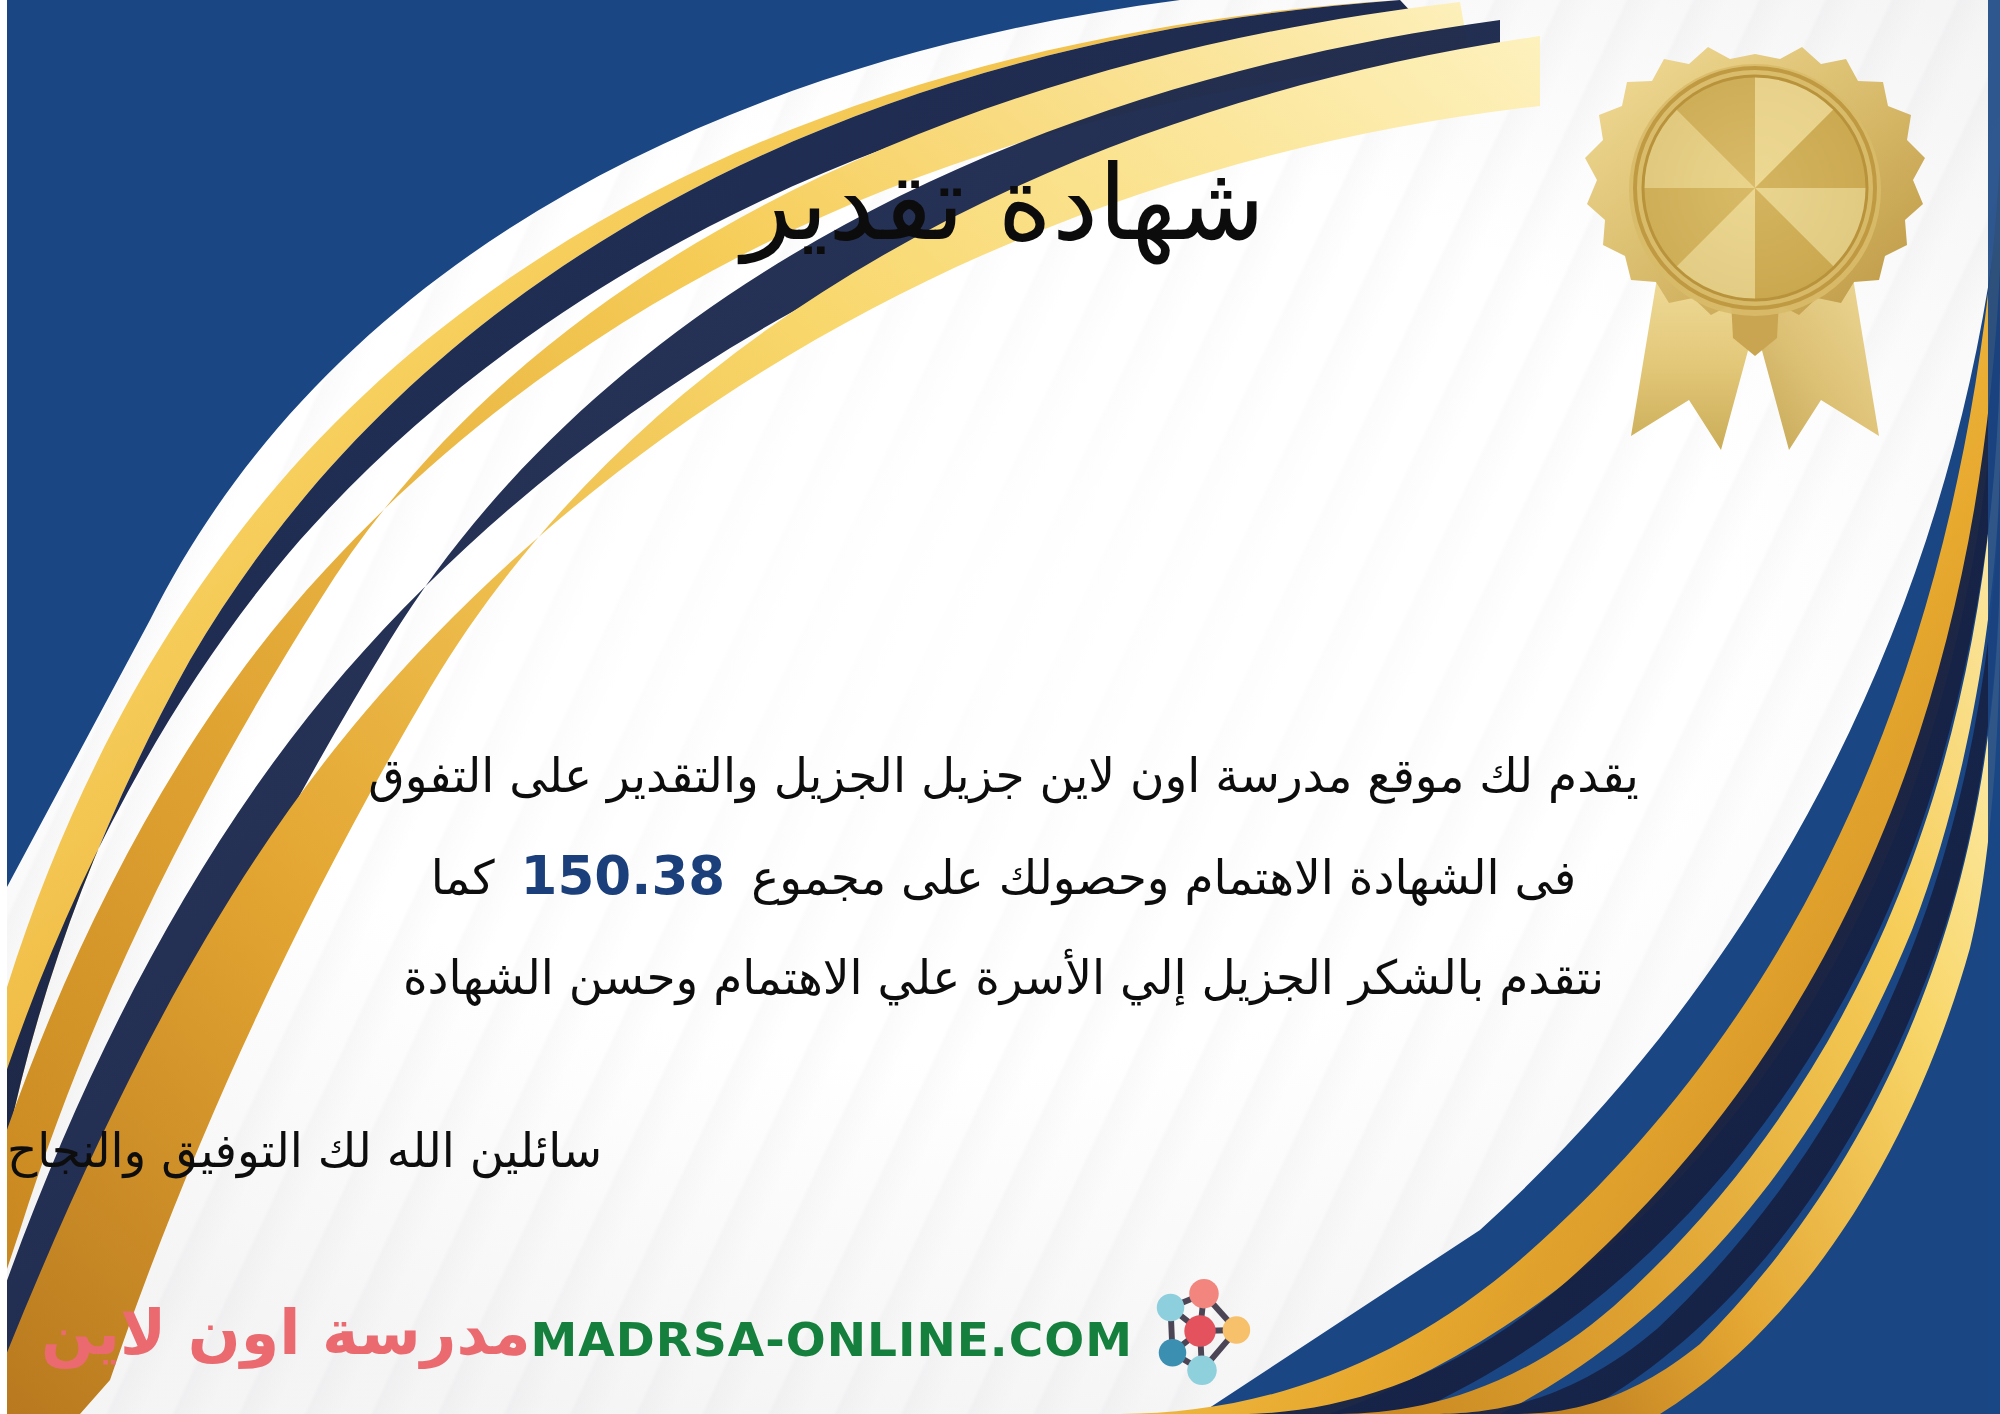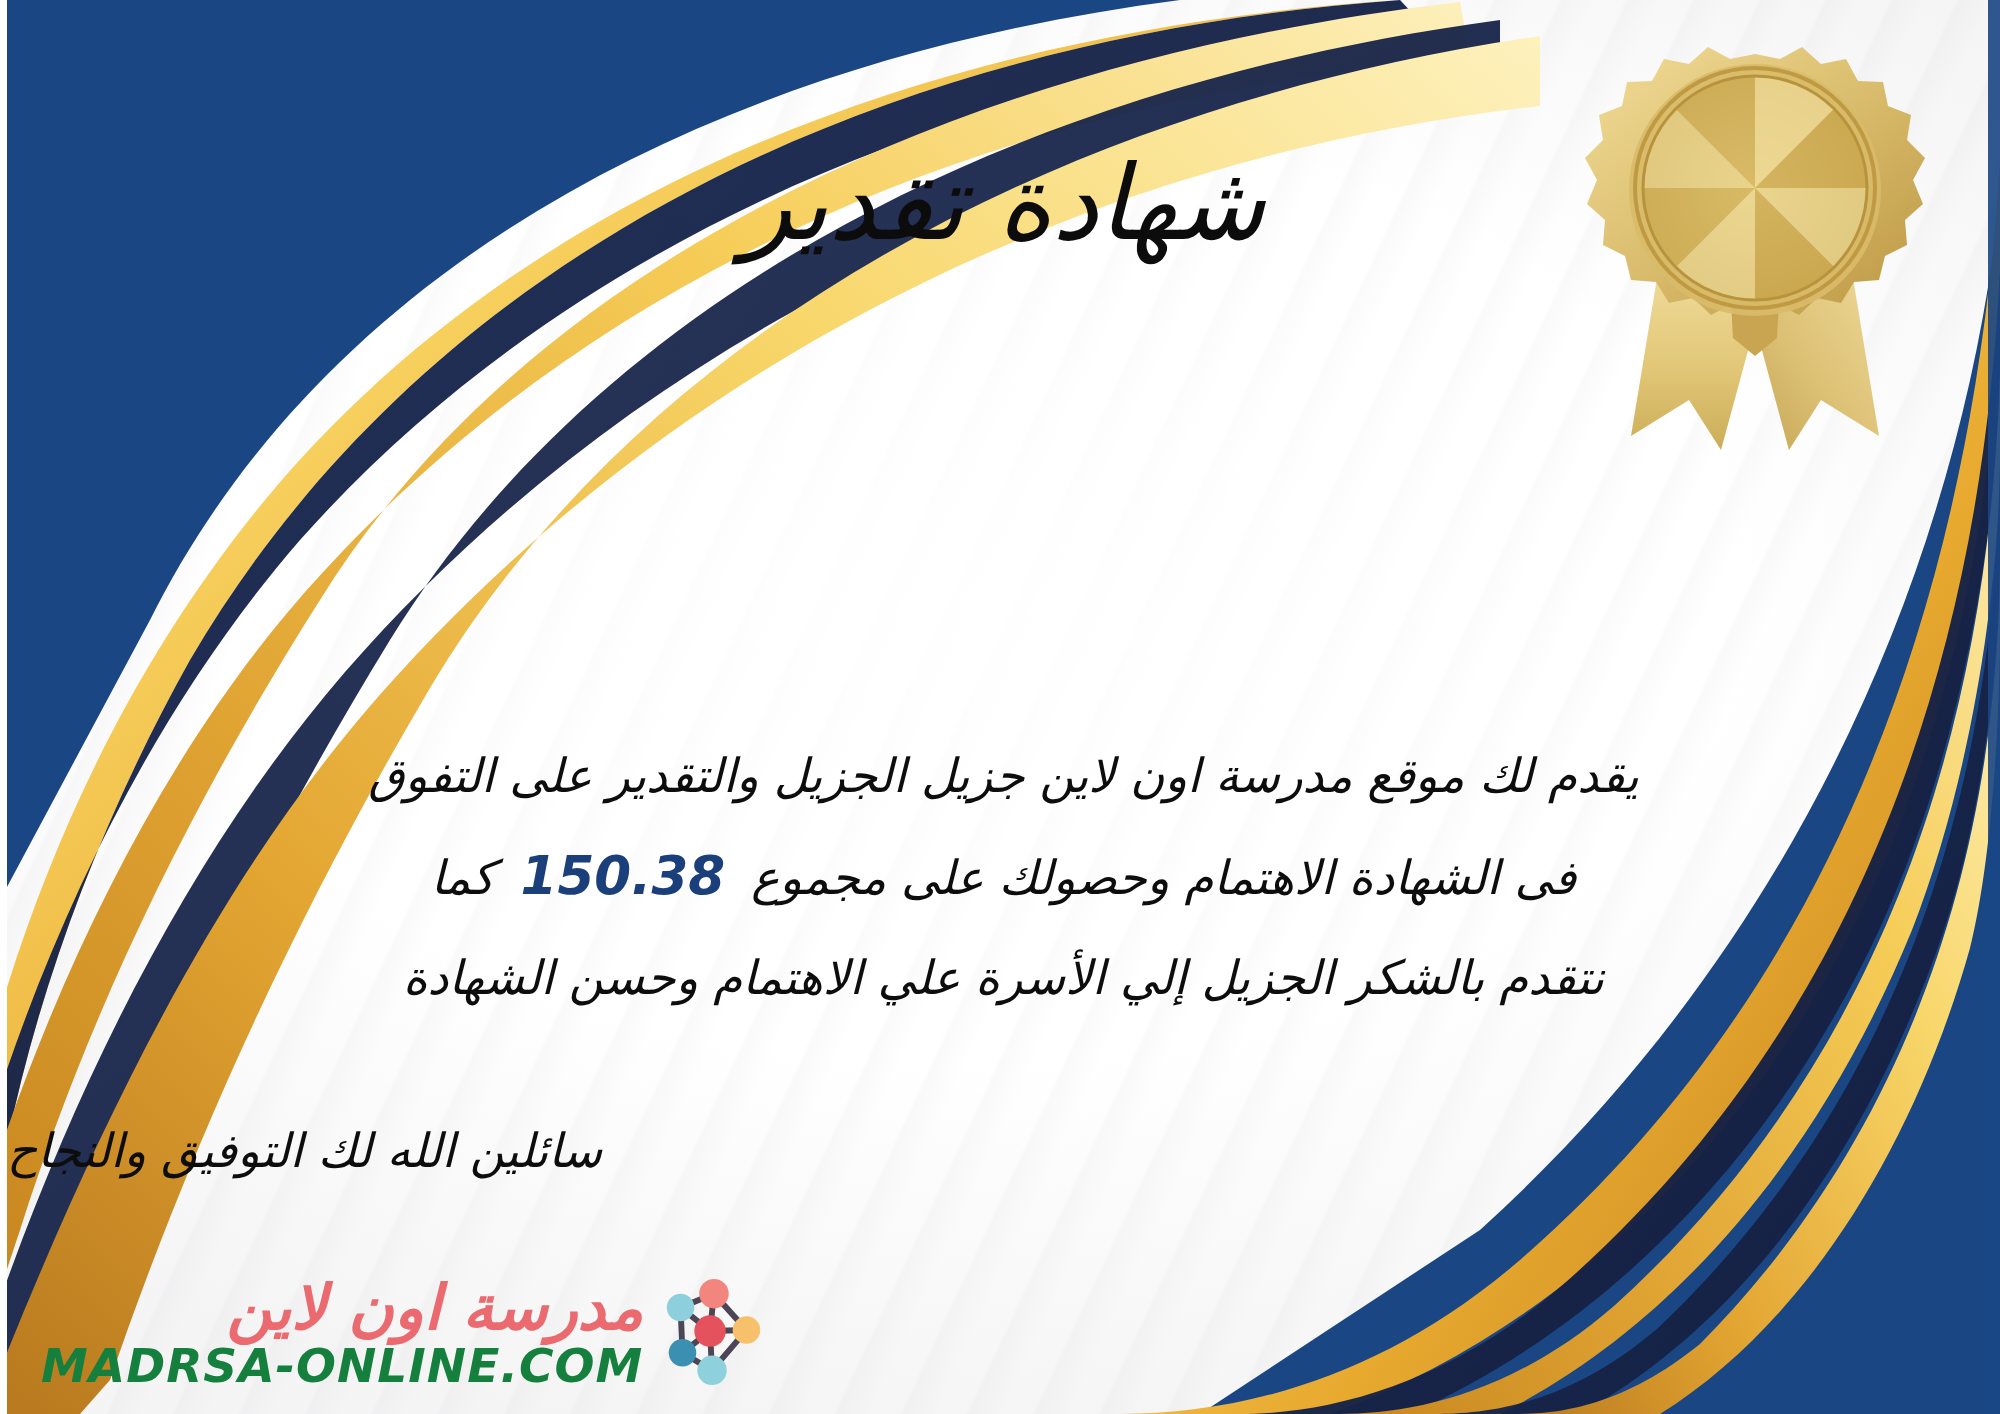--- a/index.html
+++ b/index.html
@@ -8,21 +8,20 @@
     padding: 0;
     background: #ffffff;
   }
   #certificate {
     position: relative;
     width: 1993px;
     height: 1414px;
     overflow: hidden;
     background: #fbfbfb;
     font-family: "DejaVu Sans", "Liberation Sans", sans-serif;
-    font-style: italic;
   }
 
   
   .bg-base {
     position: absolute;
     inset: 0;
     background:
       repeating-linear-gradient(
         115deg,
         #ffffff 0px,
@@ -124,21 +123,21 @@
     position: absolute;
     left: 34px;
     bottom: 22px;
     display: flex;
     align-items: center;
     gap: 10px;
     direction: ltr;
   }
   .brand-text {
     display: flex;
-    flex-direction: column;
+    flex-direction: row;
     align-items: flex-end;
   }
   .brand-ar {
     font-size: 62px;
     font-weight: 700;
     color: #ea6a70;
     line-height: 1.05;
     direction: rtl;
     letter-spacing: 0px;
   }

